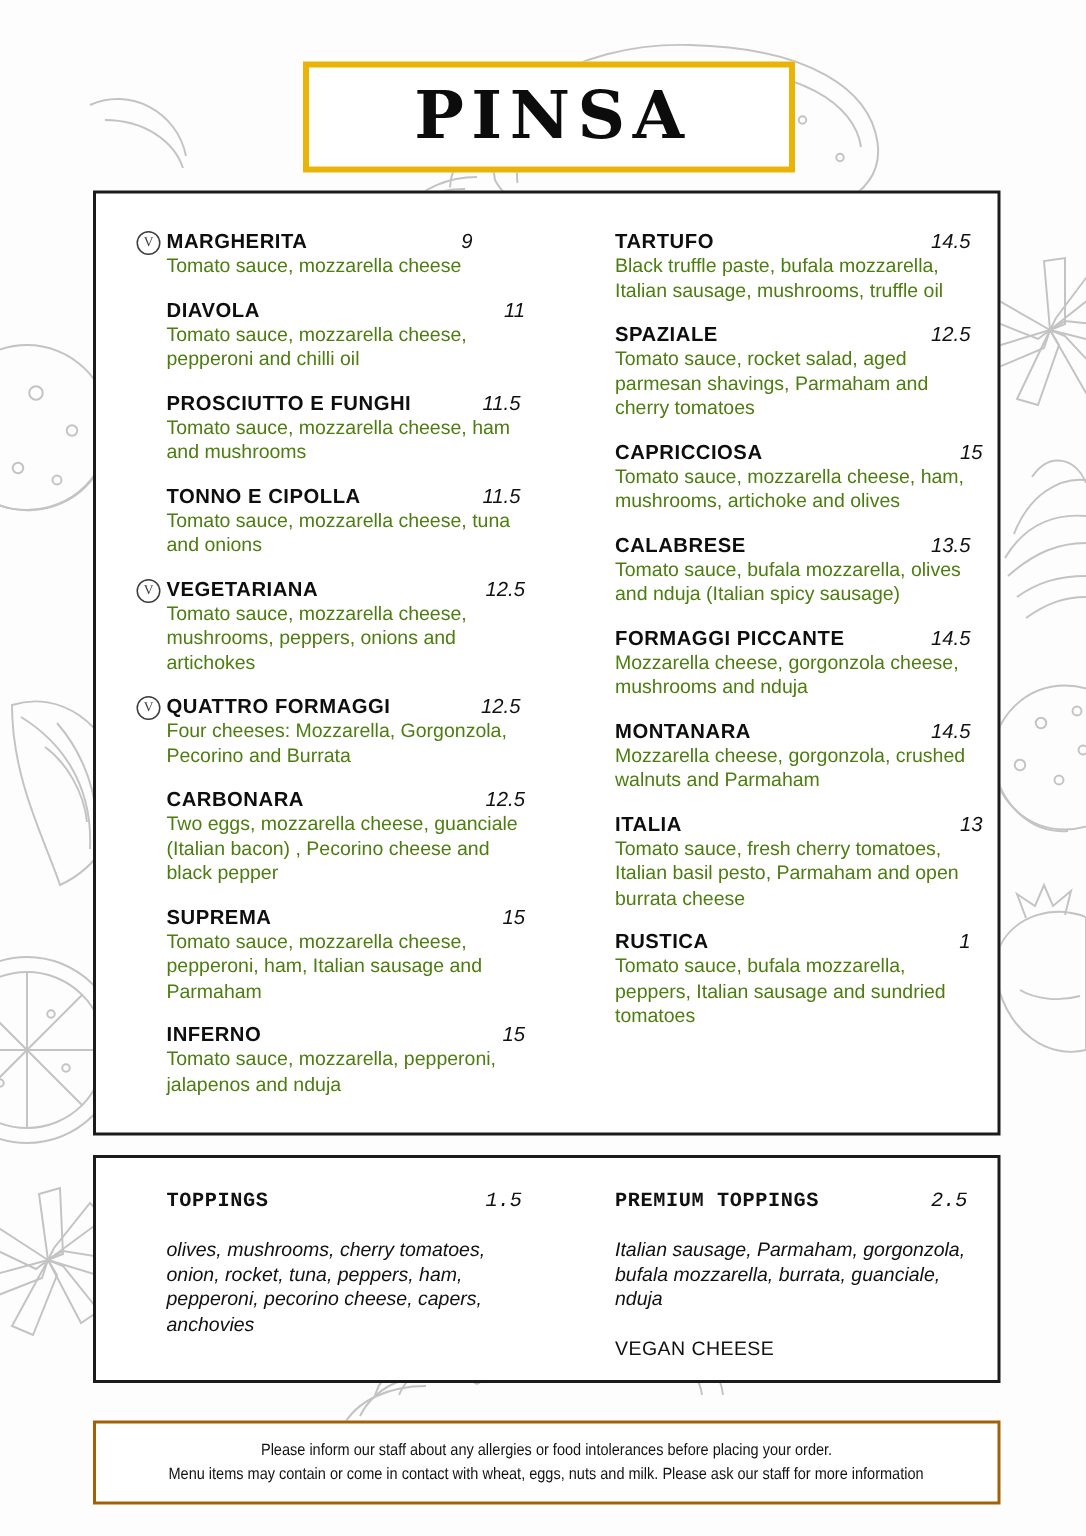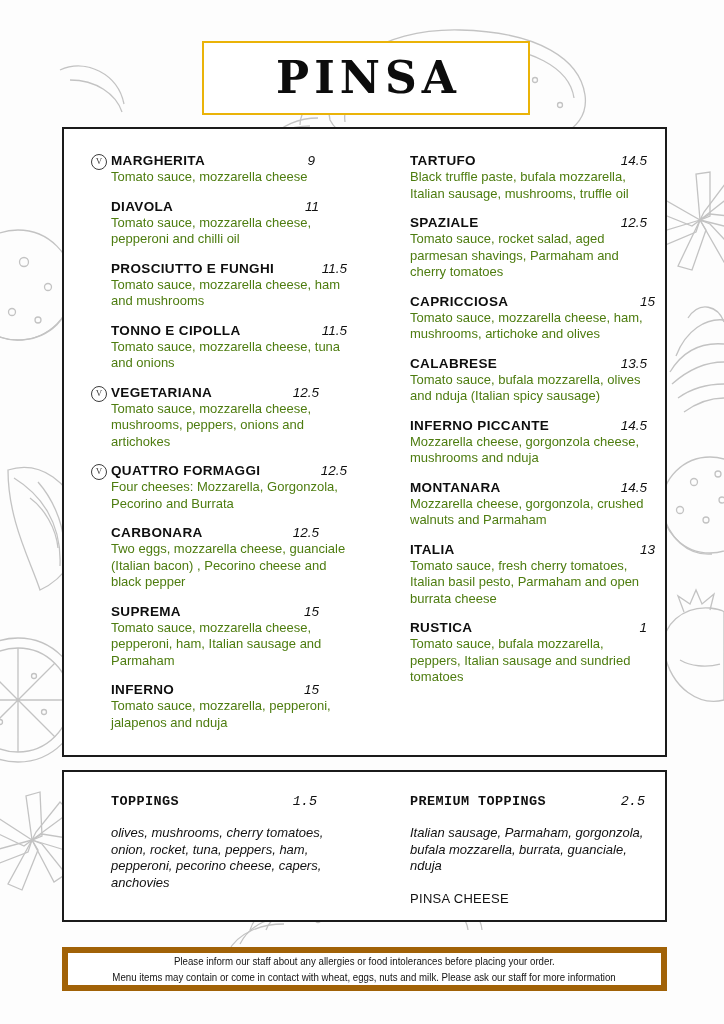--- a/index.html
+++ b/index.html
@@ -27,21 +27,21 @@
   }
 
   
   #title-plate {
     position: absolute;
     left: 202px;
     top: 41px;
     width: 328px;
     height: 74px;
     background: #ffffff;
-    border: 2px solid #eab308;
+    border: 4px solid #eab308;
     box-sizing: border-box;
     z-index: 3;
     display: flex;
     align-items: center;
     justify-content: center;
   }
   #title-text {
     font-family: "DejaVu Serif", "Liberation Serif", serif;
     font-weight: 700;
     font-size: 44px;
@@ -111,21 +111,21 @@
     font-size: 13px;
     line-height: 16.5px;
     color: #4d7c0f;
     margin-top: 1px;
     max-width: 245px;
   }
 
   
   .p-0  { margin-left: auto; }
   .p-in { margin-left: auto; margin-right: 40px; }
-  .p-in2{ margin-left: auto; margin-right: 36px; }
+  .p-in2{ margin-left: auto; margin-right: 5px; }
   .p-in3{ margin-left: auto; margin-right: 8px; }
 
   
   #toppings-box {
     position: absolute;
     left: 62px;
     top: 770px;
     width: 605px;
     height: 152px;
     background: #ffffff;
@@ -167,23 +167,23 @@
     margin-top: 16px;
     letter-spacing: 0.3px;
   }
 
   
   #footer-box {
     position: absolute;
     left: 62px;
     top: 947px;
     width: 605px;
-    height: 44px;
+    height: 56px;
     background: #ffffff;
-    border: 6px solid #a16207;
+    border: 2px solid #a16207;
     box-sizing: border-box;
     z-index: 2;
     display: flex;
     flex-direction: column;
     align-items: center;
     justify-content: center;
   }
   .footer-line {
     font-family: "Liberation Sans Narrow", "Liberation Sans", sans-serif;
     font-size: 11px;
@@ -408,21 +408,21 @@
       <div class="item">
         <div class="item-head">
           <span class="item-name">CALABRESE</span>
           <span class="item-price p-in3">13.5</span>
         </div>
         <div class="item-desc">Tomato sauce, bufala mozzarella, olives and nduja (Italian spicy sausage)</div>
       </div>
 
       <div class="item">
         <div class="item-head">
-          <span class="item-name">INFERNO PICCANTE</span>
+          <span class="item-name">FORMAGGI PICCANTE</span>
           <span class="item-price p-in3">14.5</span>
         </div>
         <div class="item-desc">Mozzarella cheese, gorgonzola cheese, mushrooms and nduja</div>
       </div>
 
       <div class="item">
         <div class="item-head">
           <span class="item-name">MONTANARA</span>
           <span class="item-price p-in3">14.5</span>
         </div>
@@ -455,21 +455,21 @@
         <span class="t-price p-in2">1.5</span>
       </div>
       <div class="t-body">olives, mushrooms, cherry tomatoes, onion, rocket, tuna, peppers, ham, pepperoni, pecorino cheese, capers, anchovies</div>
     </div>
     <div class="tcol tcol-right">
       <div class="t-head">
         <span class="t-title">PREMIUM TOPPINGS</span>
         <span class="t-price p-in3">2.5</span>
       </div>
       <div class="t-body">Italian sausage, Parmaham, gorgonzola, bufala mozzarella, burrata, guanciale, nduja</div>
-      <div class="t-extra">PINSA CHEESE</div>
+      <div class="t-extra">VEGAN CHEESE</div>
     </div>
   </div>
 
   <div id="footer-box">
     <div class="footer-line">Please inform our staff about any allergies or food intolerances before placing your order.</div>
     <div class="footer-line">Menu items may contain or come in contact with wheat, eggs, nuts and milk. Please ask our staff for more information</div>
   </div>
 
 </div>
 

